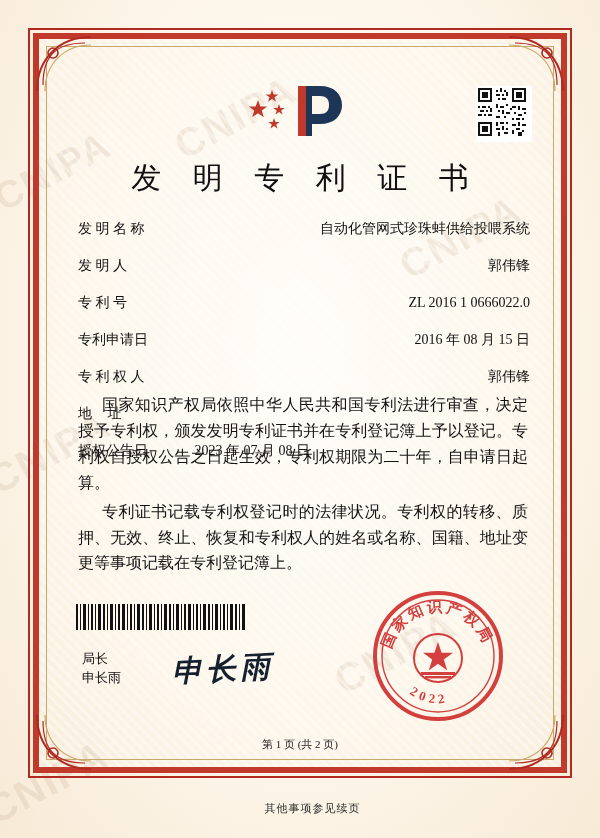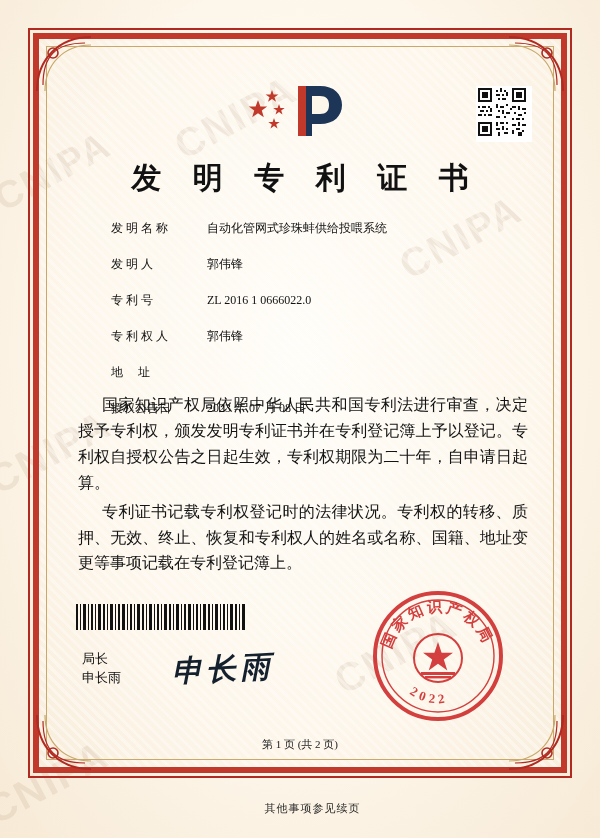--- a/index.html
+++ b/index.html
@@ -103,48 +103,47 @@
     left: 50%; top: 18px;
     transform: translateX(-50%);
     width: 108px; height: 62px;
   }
 
   .title {
     position: absolute;
     left: 0; right: 0; top: 98px;
     text-align: center;
     font-size: 30px;
-    font-weight: bold;
+    font-weight: normal;
     letter-spacing: 12px;
     text-indent: 12px;
     color: #111;
     font-family: "Liberation Serif", serif;
   }
 
   
   .fields {
     position: absolute;
     left: 18px; right: 10px; top: 160px;
   }
   .frow {
     display: flex;
     align-items: baseline;
     margin-bottom: 19px;
-    font-size: 12px;
+    font-size: 14px;
     color: #111;
-    margin-left: 33px;
   }
   .flabel {
     width: 96px;
     flex: 0 0 96px;
     letter-spacing: 0px;
     white-space: nowrap;
   }
   .flabel.sp { letter-spacing: 6px; }
-  .fvalue { flex: 1 1 auto; }
+  .fvalue { flex: 1 1 auto; text-align: right; }
   .frow.two .flabel { width: 96px; flex: 0 0 96px; }
   .half-left { display:flex; flex: 0 0 232px; align-items: baseline; }
   .half-right { display:flex; flex: 1 1 auto; align-items: baseline; }
   .half-right .flabel { width: 86px; flex: 0 0 86px; }
 
   
   .paras {
     position: absolute;
     left: 18px; right: 12px; top: 332px;
     font-size: 16px;
@@ -353,20 +352,24 @@
       </div>
       <div class="frow">
         <div class="flabel">发 明 人</div>
         <div class="fvalue">郭伟锋</div>
       </div>
       <div class="frow">
         <div class="flabel">专 利 号</div>
         <div class="fvalue">ZL 2016 1 0666022.0</div>
       </div>
       <div class="frow">
+        <div class="flabel">专利申请日</div>
+        <div class="fvalue">2016 年 08 月 15 日</div>
+      </div>
+      <div class="frow">
         <div class="flabel">专 利 权 人</div>
         <div class="fvalue">郭伟锋</div>
       </div>
       <div class="frow">
         <div class="flabel sp">地        址</div>
       </div>
       <div class="frow two">
         <div class="half-left">
           <div class="flabel">授权公告日</div>
           <div class="fvalue">2023 年 07 月 08 日</div>

